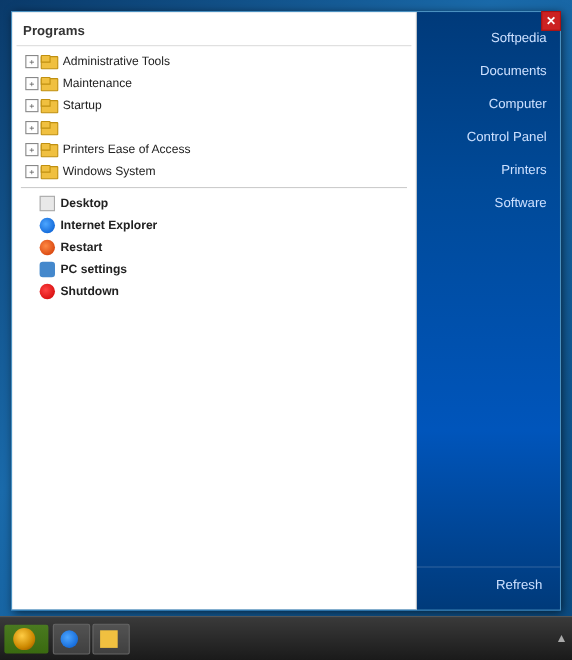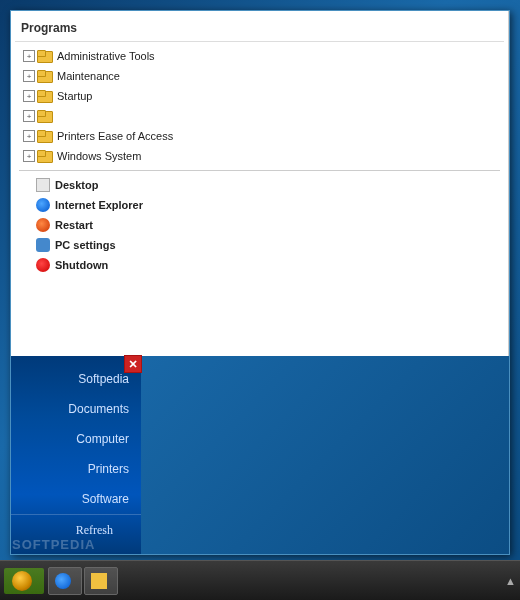--- a/index.html
+++ b/index.html
@@ -22,21 +22,20 @@
     
     .start-menu {
       position: absolute;
       top: 10px;
       left: 10px;
       right: 10px;
       bottom: 45px;
       display: flex;
       border: 1px solid #4a90c0;
       box-shadow: 2px 2px 8px rgba(0,0,0,0.6);
-      flex-direction: column;
     }
 
     
     .left-panel {
       flex: 1;
       background: #ffffff;
       border-right: 1px solid #ccc;
       overflow: hidden;
       padding: 8px 4px;
       position: relative;
@@ -207,27 +206,26 @@
       font-size: 12px;
       cursor: pointer;
       text-align: right;
     }
 
     .right-spacer {
       flex: 1;
     }
 
     .right-refresh {
-      padding: 8px 28px;
+      padding: 8px 16px;
       color: #cce0ff;
       font-size: 12px;
       cursor: pointer;
       text-align: right;
       border-top: 1px solid rgba(255,255,255,0.2);
-      font-family: Liberation Serif, serif;
     }
 
     
     .taskbar {
       position: absolute;
       bottom: 0;
       left: 0;
       right: 0;
       height: 40px;
       background: linear-gradient(180deg, #3a3a3a 0%, #1a1a1a 100%);
@@ -386,20 +384,21 @@
       <span>Shutdown</span>
     </div>
   </div>
 
   <div class="right-panel">
     <div class="close-btn">✕</div>
 
     <div class="right-menu-item">Softpedia</div>
     <div class="right-menu-item">Documents</div>
     <div class="right-menu-item">Computer</div>
+    <div class="right-menu-item">Control Panel</div>
     <div class="right-menu-item">Printers</div>
     <div class="right-menu-item">Software</div>
 
     <div class="right-spacer"></div>
 
     <div class="right-refresh">
       <span>Refresh</span>
     </div>
   </div>
 </div>

